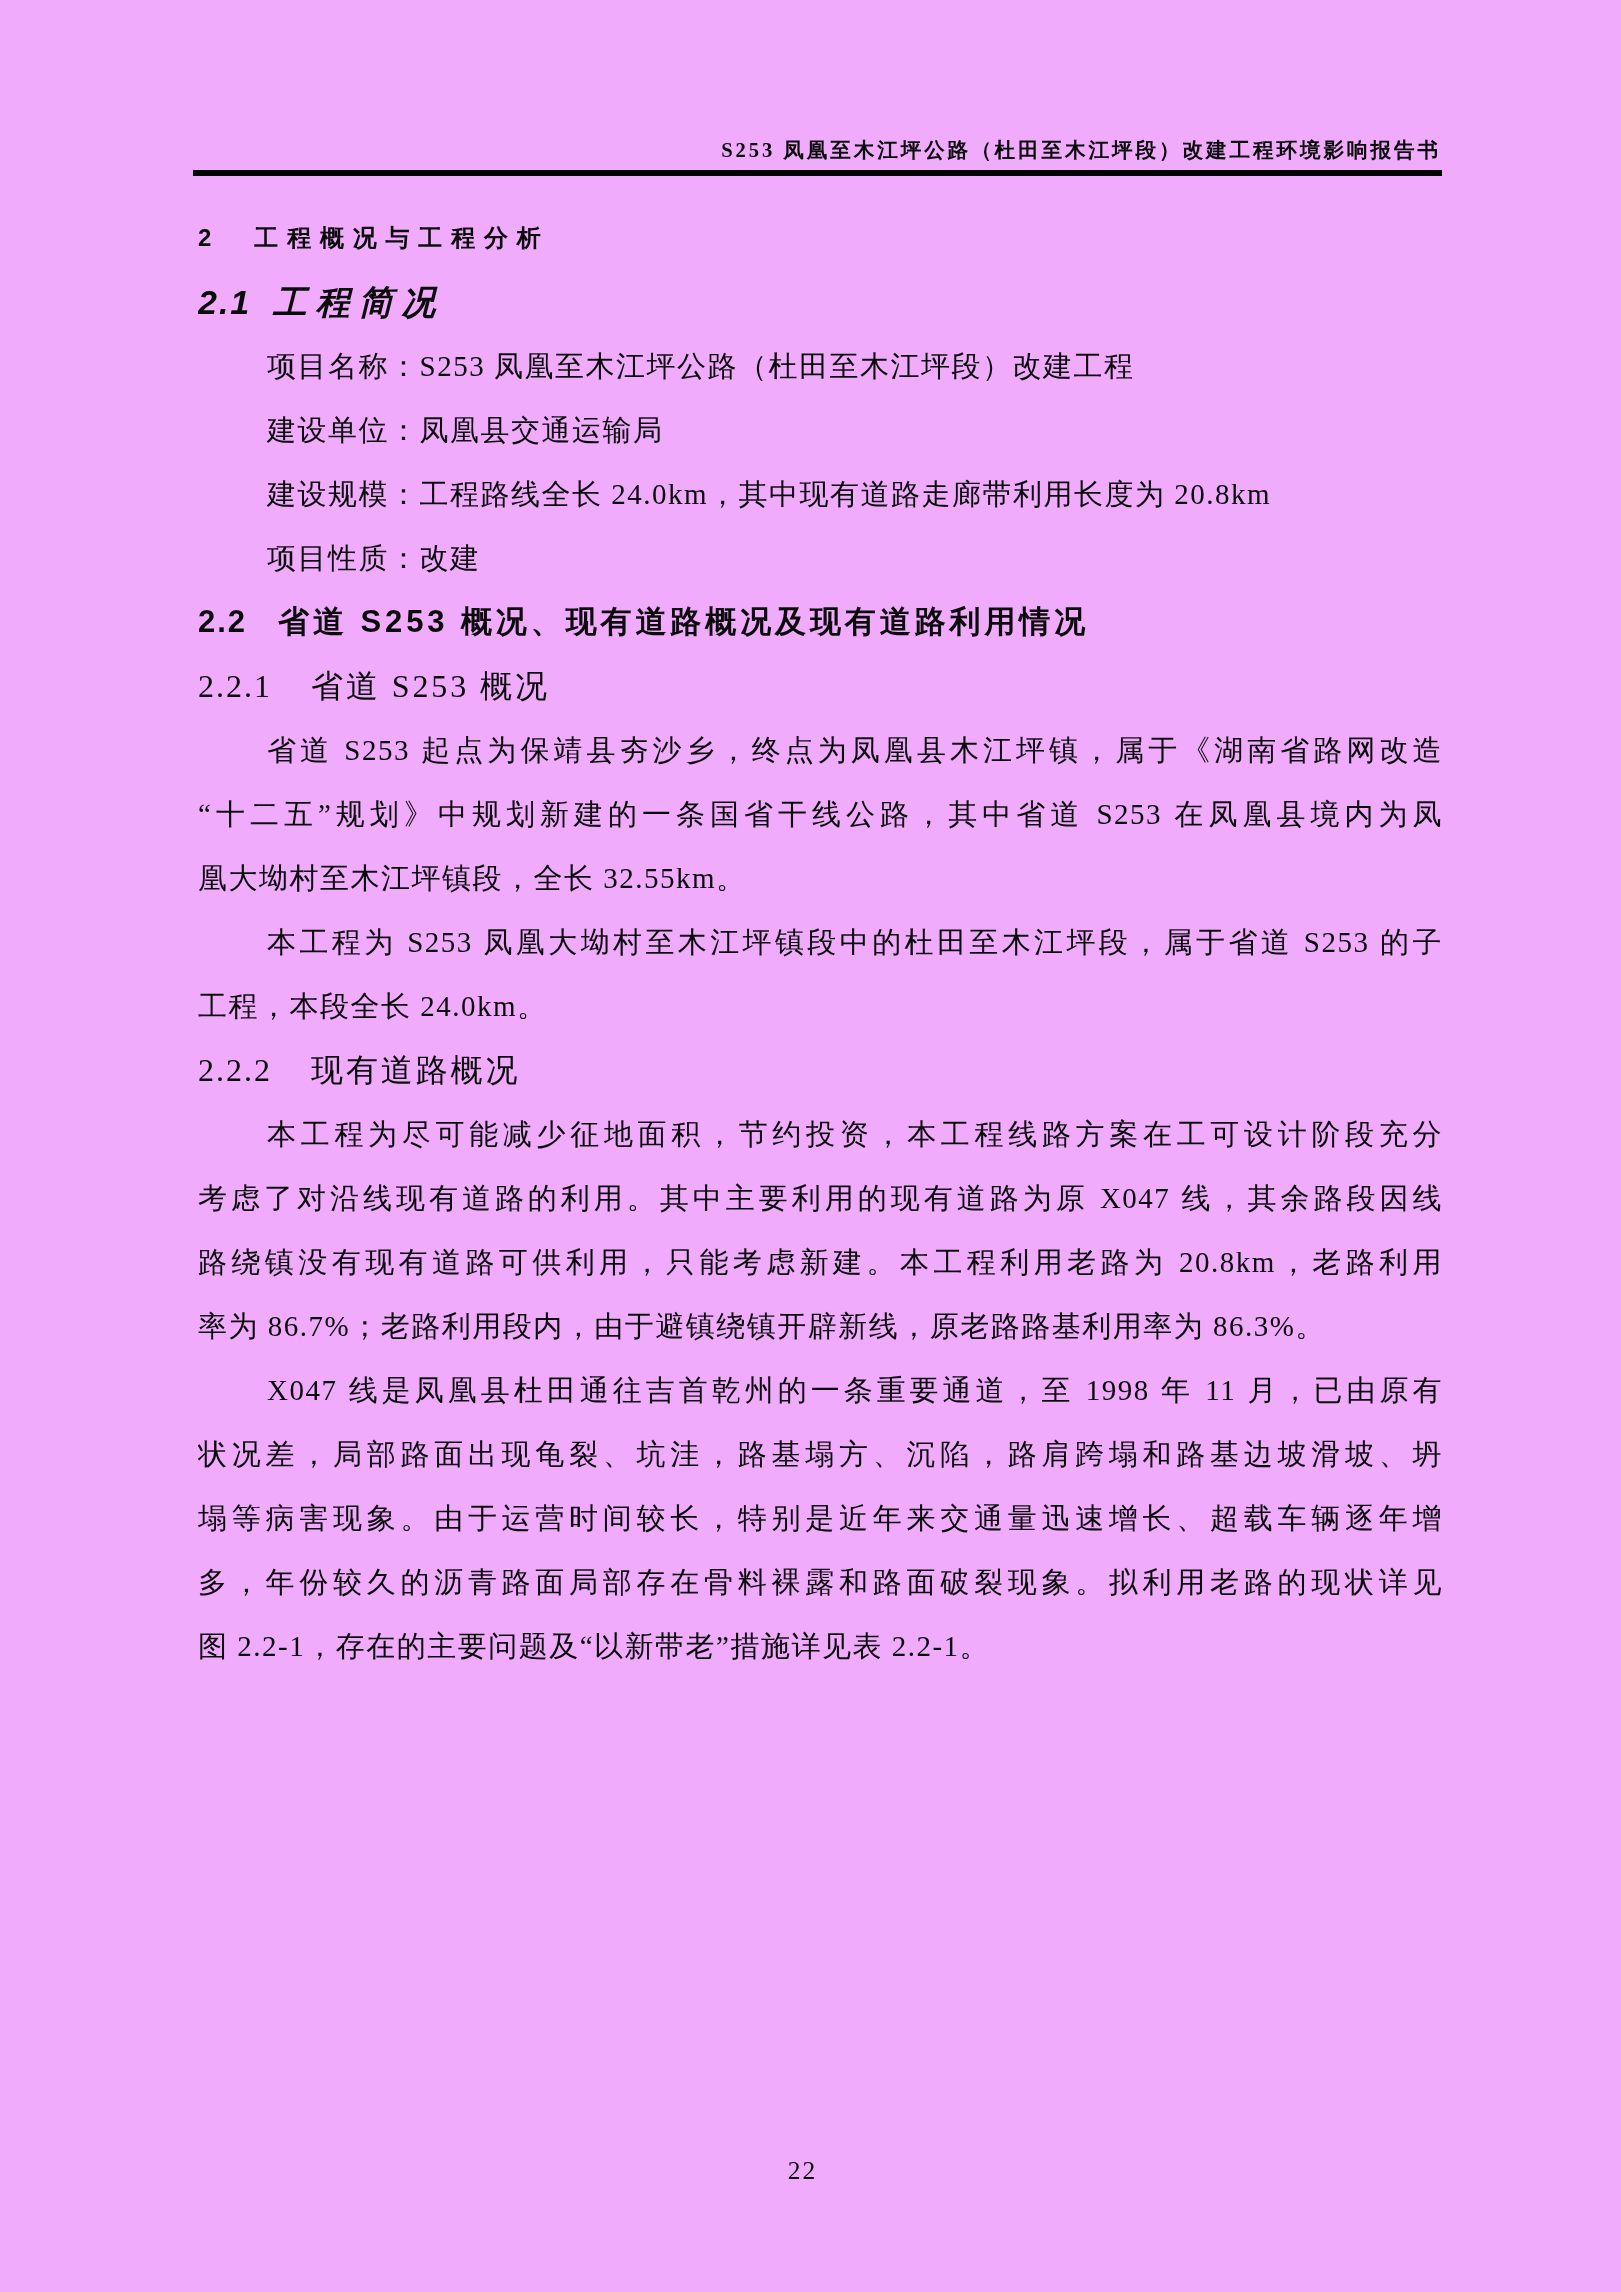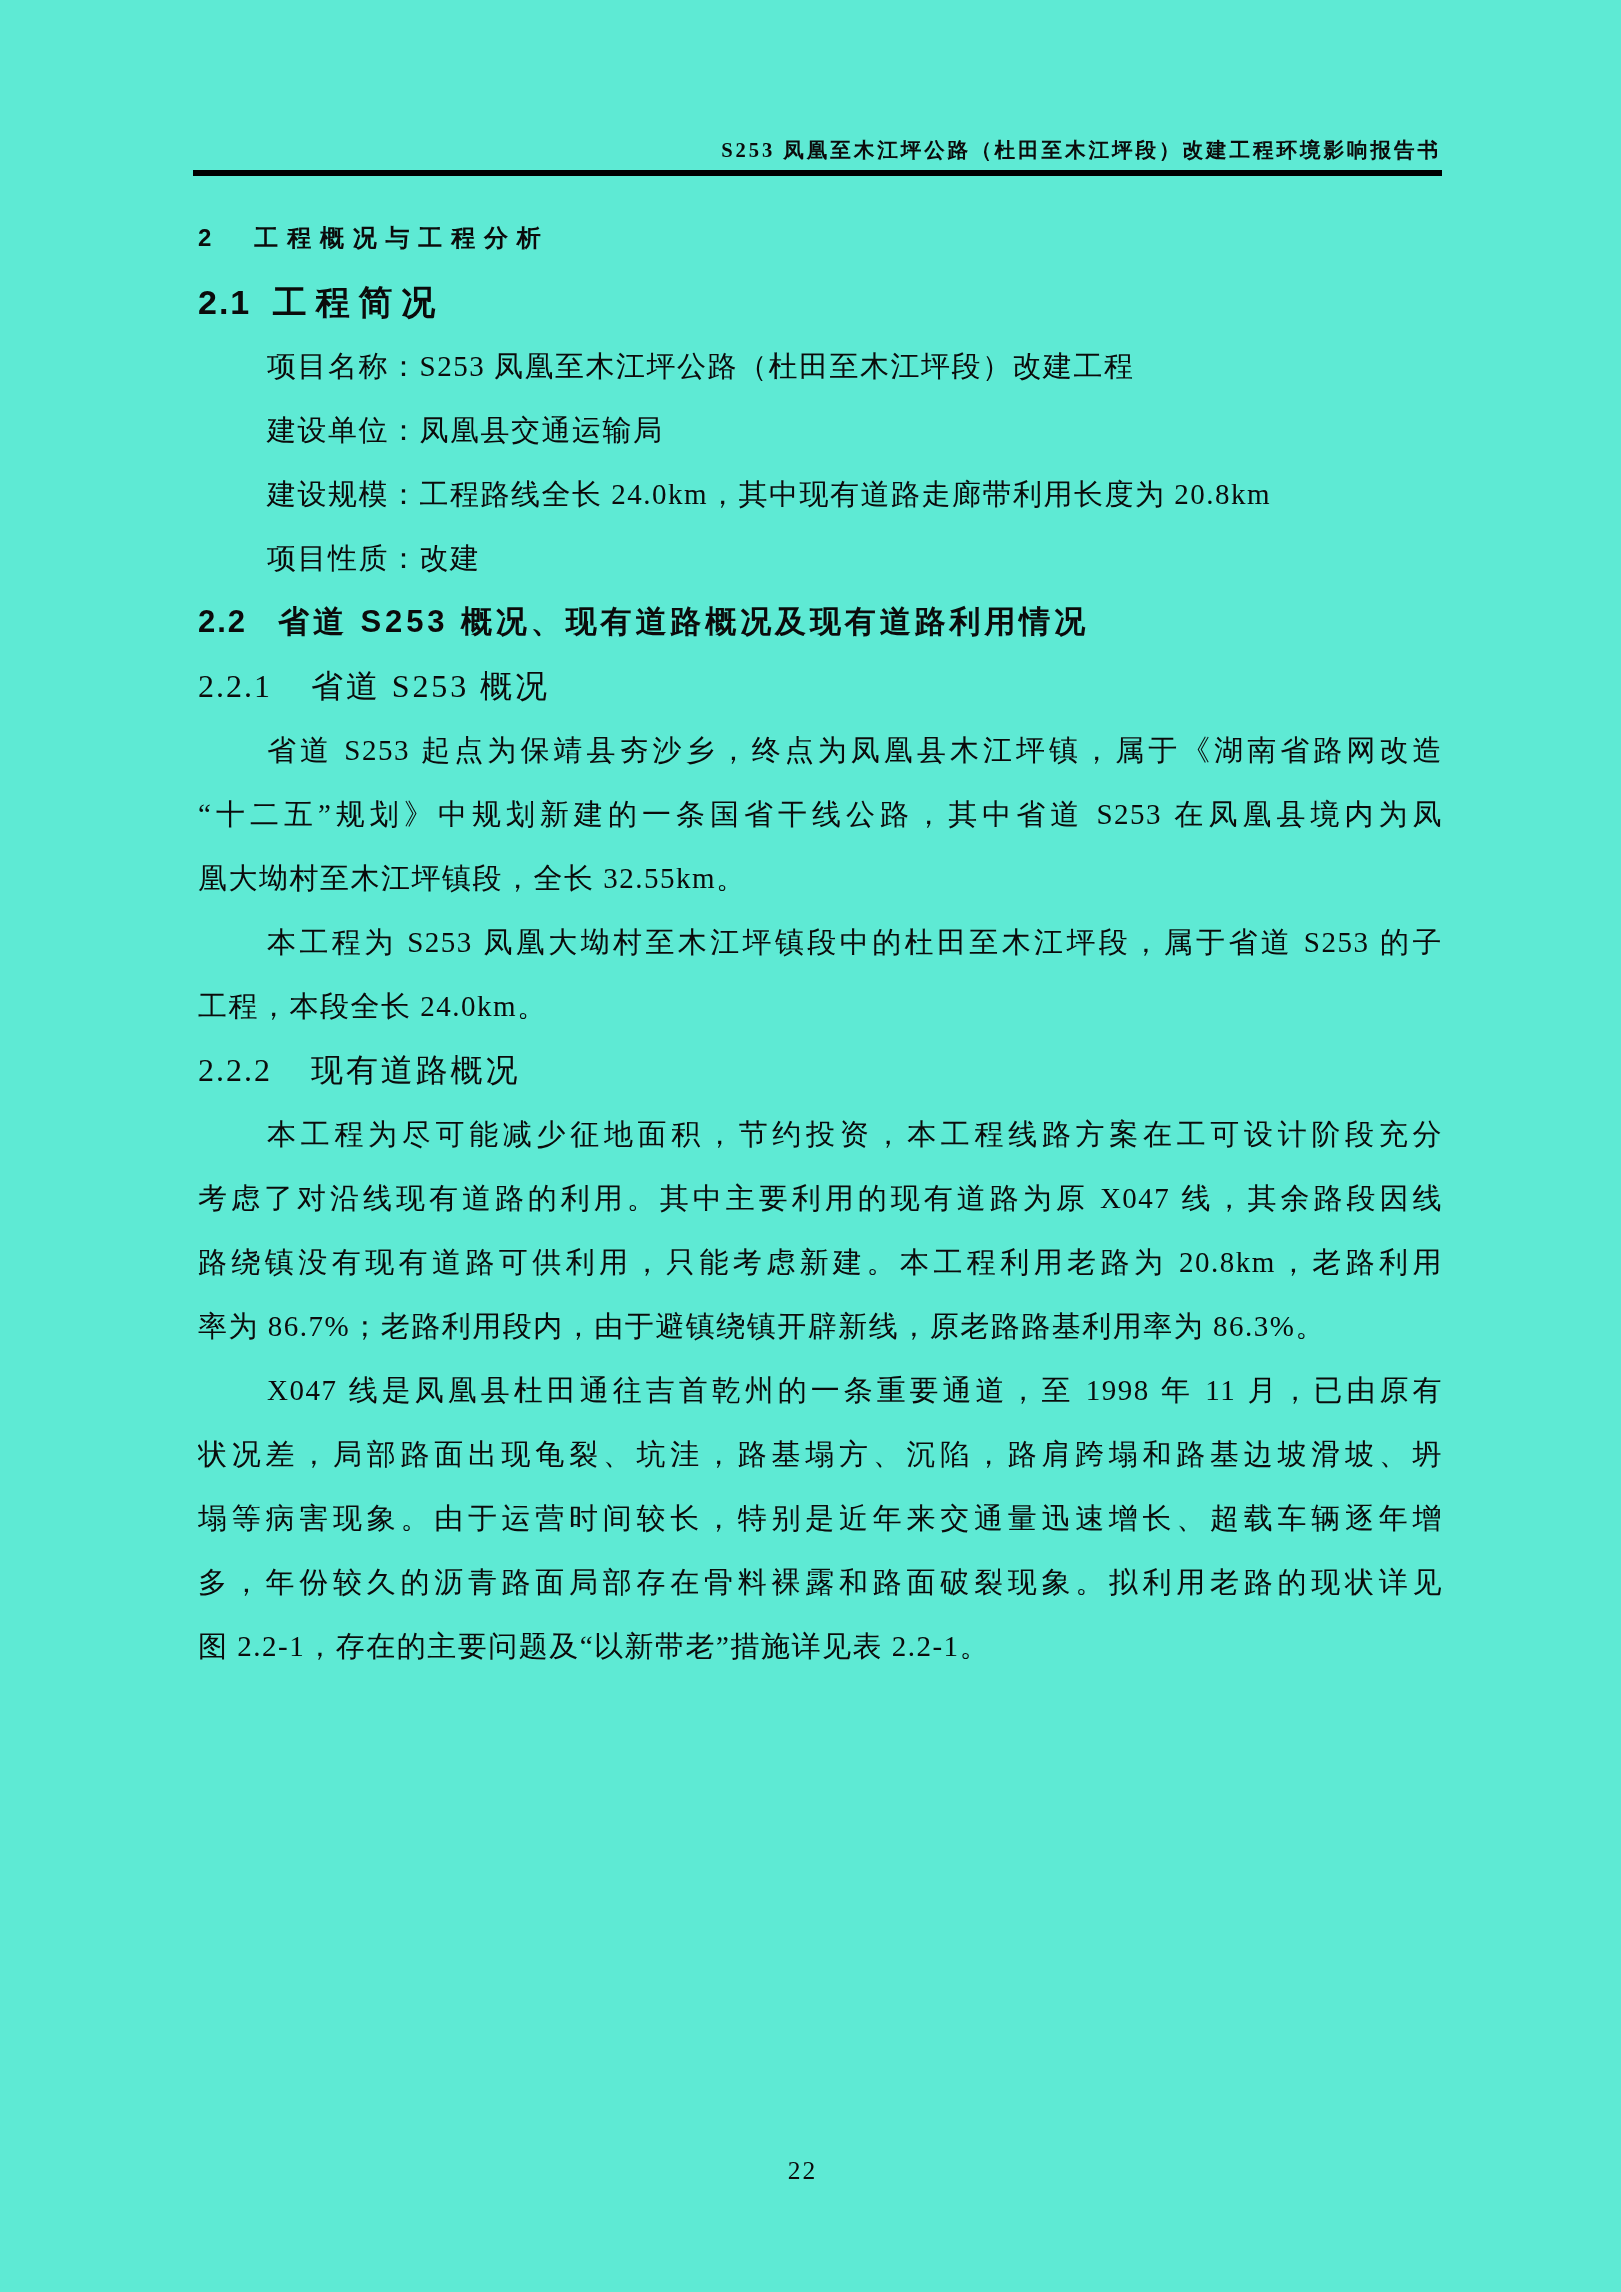--- a/index.html
+++ b/index.html
@@ -1,21 +1,21 @@
 <!DOCTYPE html>
 <html><head>
 <meta charset="utf-8">
 <style>
   html, body { margin: 0; padding: 0; background: #9a9a9a; }
   .page {
     position: relative;
     width: 1621px;
     height: 2293px;
     margin: 0 auto;
-    background: #5eead4;
+    background: #f0abfc;
     color: #0b0b0b;
     overflow: hidden;
     font-family: "Liberation Serif", "DejaVu Serif", serif;
   }
   
   .doc-header {
     position: absolute;
     top: 131px;
     right: 180px;
     height: 39px;
@@ -54,20 +54,21 @@
     letter-spacing: 8.8px;
     white-space: nowrap;
   }
   .h1 .num { letter-spacing: 2px; margin-right: 41px; }
   .h2a {
     font-family: "Liberation Sans", "DejaVu Sans", sans-serif;
     font-weight: 700;
     font-size: 34px;
     letter-spacing: 8.8px;
     white-space: nowrap;
+    font-style: italic;
   }
   .h2a .num { letter-spacing: 2px; margin-right: 21.6px; }
   .h2b {
     font-family: "Liberation Sans", "DejaVu Sans", sans-serif;
     font-weight: 700;
     font-size: 31px;
     letter-spacing: 3.9px;
     white-space: nowrap;
   }
   .h2b .num { letter-spacing: 2px; margin-right: 31px; }

